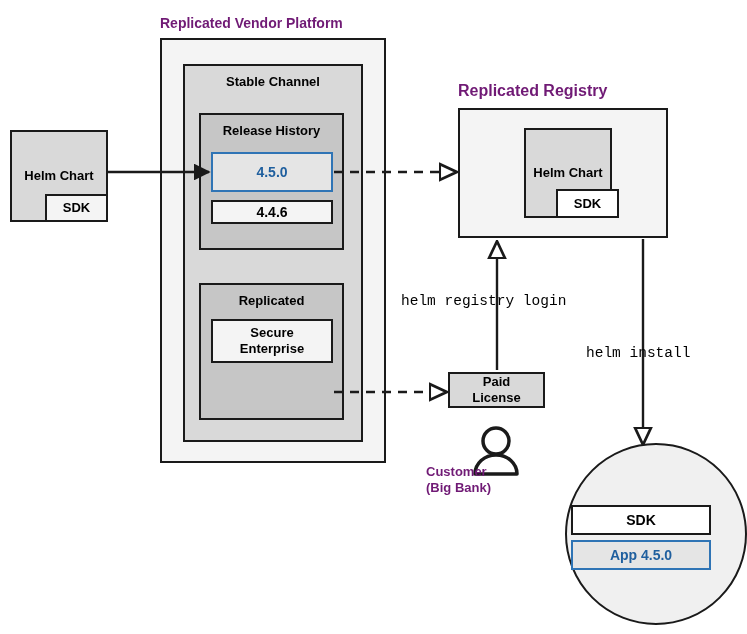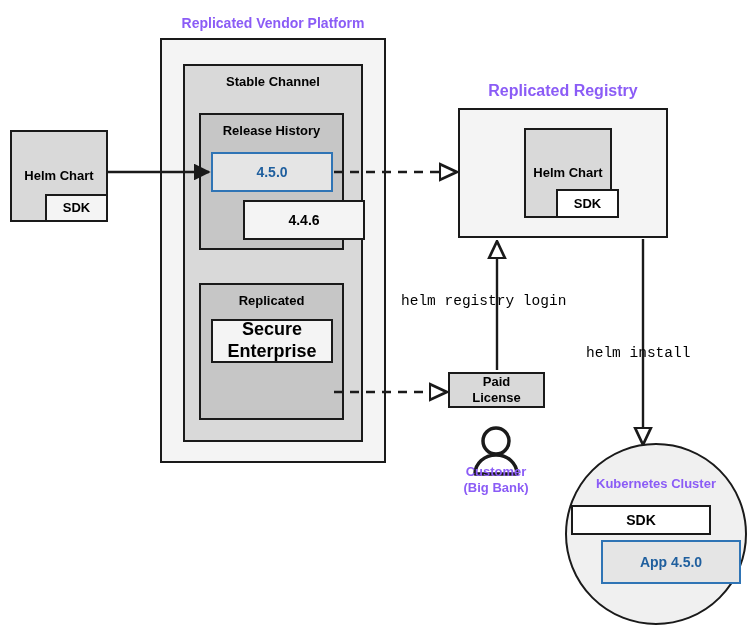--- a/index.html
+++ b/index.html
@@ -11,22 +11,22 @@
     position: relative;
     width: 747px;
     height: 634px;
     background: #ffffff;
     font-family: "Liberation Sans", sans-serif;
     overflow: hidden;
   }
   .lbl {
     position: absolute;
     font-weight: bold;
-    color: #8b5cf6;
-    text-align: center;
+    color: #701a75;
+    text-align: left;
     line-height: 1.25;
     white-space: pre-line;
   }
   .box {
     position: absolute;
     box-sizing: border-box;
     border: 2px solid #1a1a1a;
     display: flex;
     align-items: center;
     justify-content: center;
@@ -83,48 +83,47 @@
   <div class="box fill-f5" style="left:160px; top:38px; width:226px; height:425px;"></div>
 
   <div class="box titled fill-d9" style="left:183px; top:64px; width:180px; height:378px; font-size:13px;">
     <span>Stable Channel</span>
   </div>
 
   <div class="box titled fill-c6" style="left:199px; top:113px; width:145px; height:137px; font-size:13px;">
     <span>Release History</span>
   </div>
   <div class="box fill-blue" style="left:211px; top:152px; width:122px; height:40px; font-size:14px;">4.5.0</div>
-  <div class="box fill-f5" style="left:211px; top:200px; width:122px; height:40px; font-size:14px;margin-left:32px;">4.4.6</div>
+  <div class="box fill-f5" style="left:211px; top:200px; width:122px; height:24px; font-size:14px;">4.4.6</div>
 
   <div class="box titled fill-c6" style="left:199px; top:283px; width:145px; height:137px; font-size:13px;">
     <span>Replicated</span>
   </div>
-  <div class="box fill-f5" style="left:211px; top:319px; width:122px; height:44px; font-size:18px;">Secure
+  <div class="box fill-f5" style="left:211px; top:319px; width:122px; height:44px; font-size:13px;">Secure
 Enterprise</div>
 
   <div class="box fill-f5" style="left:458px; top:108px; width:210px; height:130px;"></div>
   <div class="box fill-d9" style="left:524px; top:128px; width:88px; height:90px; font-size:13px;">Helm Chart</div>
   <div class="box fill-white" style="left:556px; top:189px; width:63px; height:29px; font-size:13px;">SDK</div>
 
   <div class="box fill-d9" style="left:448px; top:372px; width:97px; height:36px; font-size:13px;">Paid
 License</div>
 
   <svg class="overlay">
     <g>
       <circle cx="496" cy="441" r="13" fill="none" stroke="#1a1a1a" stroke-width="3.5"></circle>
       <path d="M475 474 a21 19 0 0 1 42 0 z" fill="none" stroke="#1a1a1a" stroke-width="3.5" stroke-linejoin="round"></path>
     </g>
   </svg>
   <div class="lbl" style="left:426px; top:464px; width:140px; font-size:13px;">Customer
 (Big Bank)</div>
 
   <div class="circle" style="left:565px; top:443px; width:182px; height:182px;"></div>
-  <div class="lbl" style="left:565px; top:476px; width:182px; font-size:13px;">Kubernetes Cluster</div>
   <div class="box fill-white" style="left:571px; top:505px; width:140px; height:30px; font-size:14px;">SDK</div>
-  <div class="box fill-blue" style="left:571px; top:540px; width:140px; height:44px; font-size:14px;margin-left:30px;">App 4.5.0</div>
+  <div class="box fill-blue" style="left:571px; top:540px; width:140px; height:30px; font-size:14px;">App 4.5.0</div>
 
   <svg class="overlay">
     <defs>
       <marker id="arrow-solid" viewBox="0 0 10 10" refX="9" refY="5" markerWidth="7" markerHeight="7" orient="auto-start-reverse">
         <path d="M 0 0 L 10 5 L 0 10 z" fill="#1a1a1a"></path>
       </marker>
       <marker id="arrow-open" viewBox="0 0 10 10" refX="9" refY="5" markerWidth="8" markerHeight="8" orient="auto-start-reverse">
         <path d="M 0.5 0.8 L 9.4 5 L 0.5 9.2 z" fill="#ffffff" stroke="#1a1a1a" stroke-width="1.4" stroke-linejoin="miter"></path>
       </marker>
     </defs>

